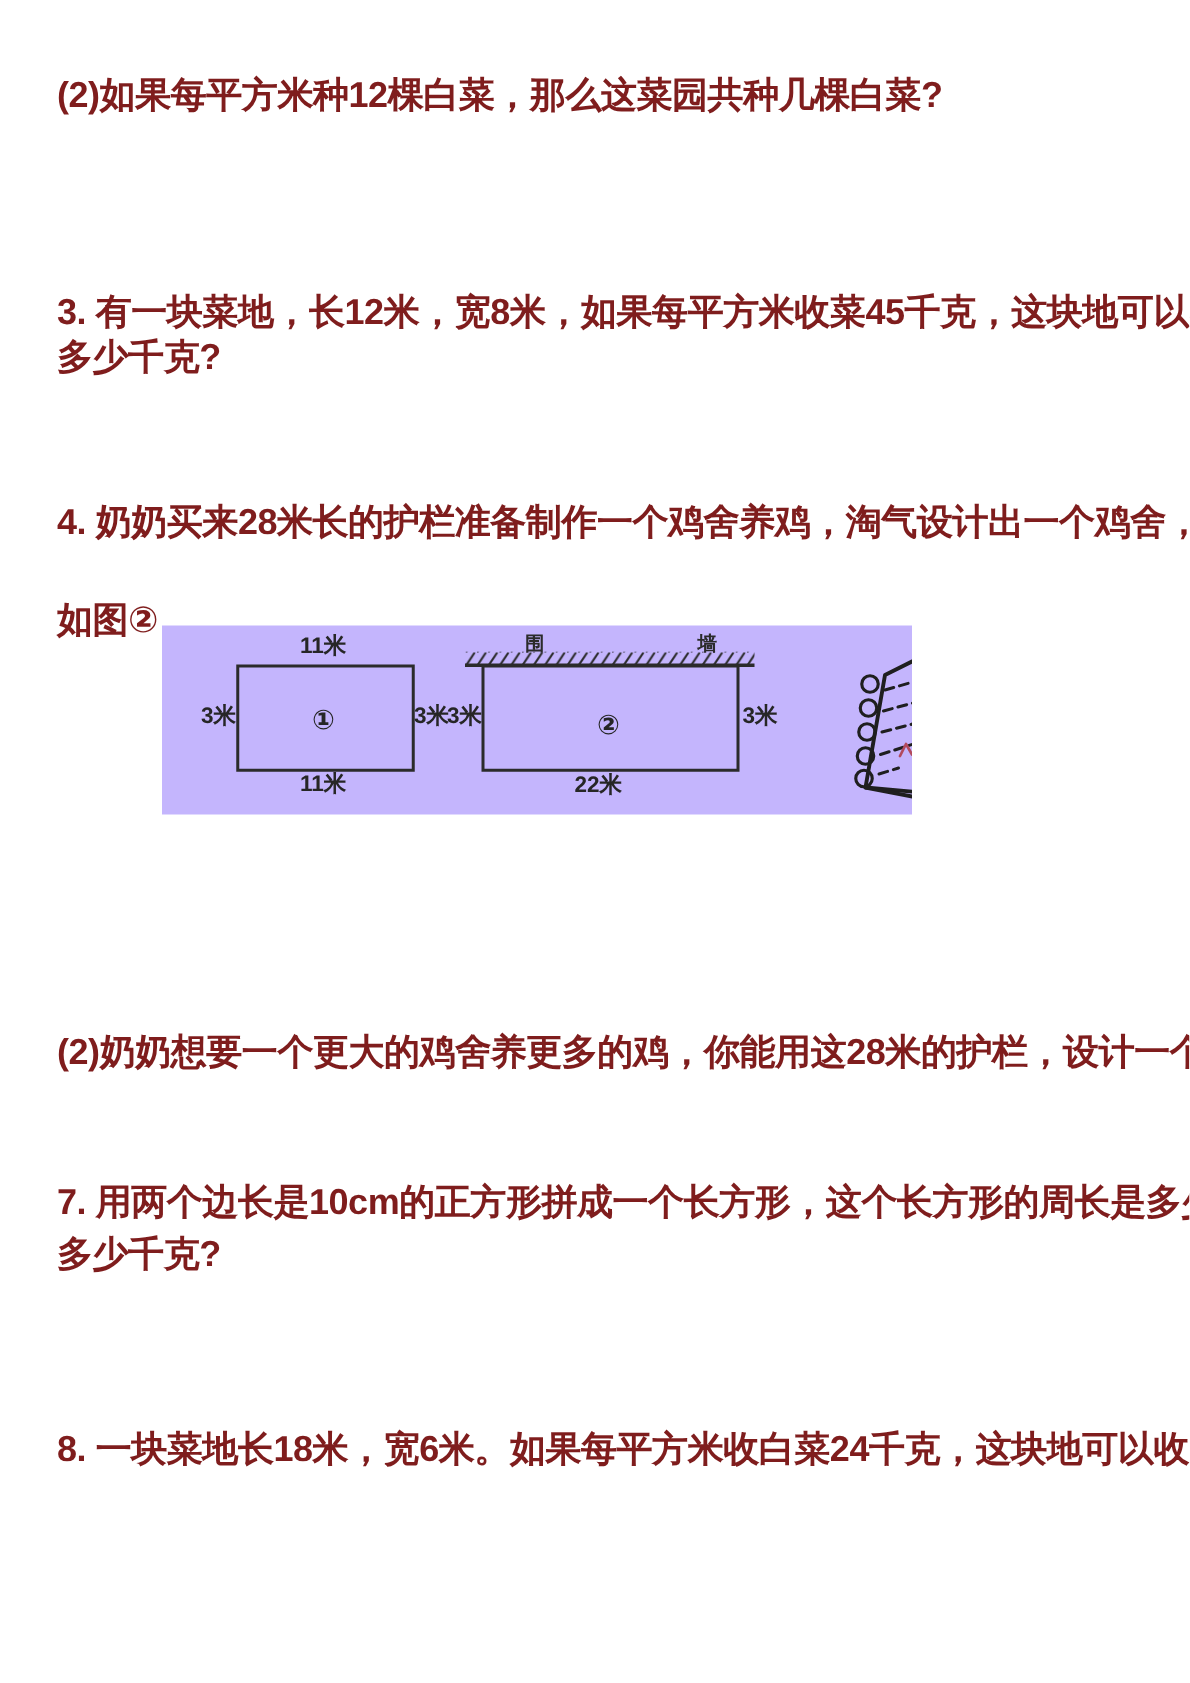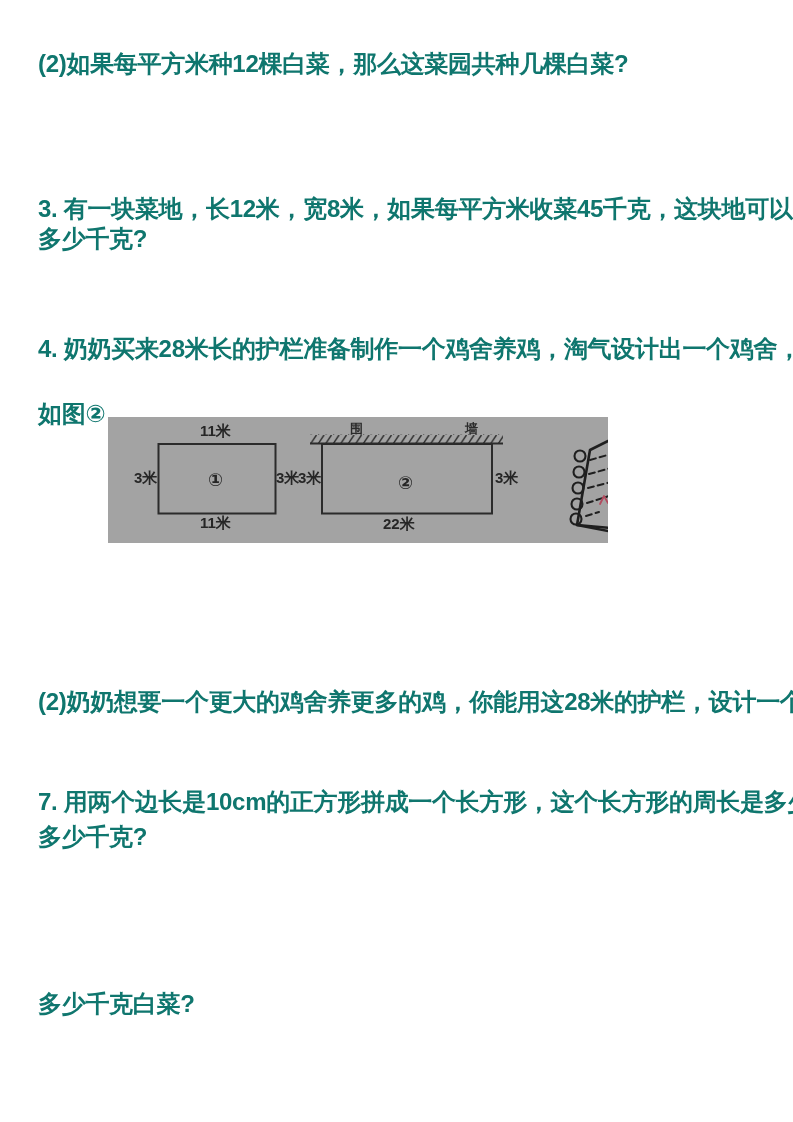--- a/index.html
+++ b/index.html
@@ -15,30 +15,30 @@
     overflow: hidden;
     font-family: "Liberation Sans", "DejaVu Sans", sans-serif;
   }
   .line {
     position: absolute;
     left: 38px;
     white-space: nowrap;
     font-size: 24px;
     font-weight: 600;
     letter-spacing: -0.3px;
-    color: #0f766e;
+    color: #7f1d1d;
     line-height: 32px;
   }
   .photo {
     position: absolute;
     left: 108px;
     top: 417px;
     width: 500px;
     height: 126px;
-    background: #a3a3a3;
+    background: #c4b5fd;
     overflow: hidden;
   }
   .photo svg {
     position: absolute;
     left: 0;
     top: 0;
   }
   .dlabel {
     position: absolute;
     color: #262626;
@@ -120,15 +120,15 @@
     <span class="dnum" style="left:290px; top:57px">②</span>
     <span class="dlabel" style="left:387px; top:53px">3米</span>
     <span class="dlabel" style="left:275px; top:99px">22米</span>
   </div>
 
   <div class="line" style="top:686px">(2)奶奶想要一个更大的鸡舍养更多的鸡，你能用这28米的护栏，设计一个比</div>
 
   <div class="line" style="top:786px">7. 用两个边长是10cm的正方形拼成一个长方形，这个长方形的周长是多少?面</div>
   <div class="line" style="top:821px">多少千克?</div>
 
-  <div class="line" style="top:988px">多少千克白菜?</div>
+  <div class="line" style="top:951px">8. 一块菜地长18米，宽6米。如果每平方米收白菜24千克，这块地可以收</div>
 
 </div>
 
 </body></html>

